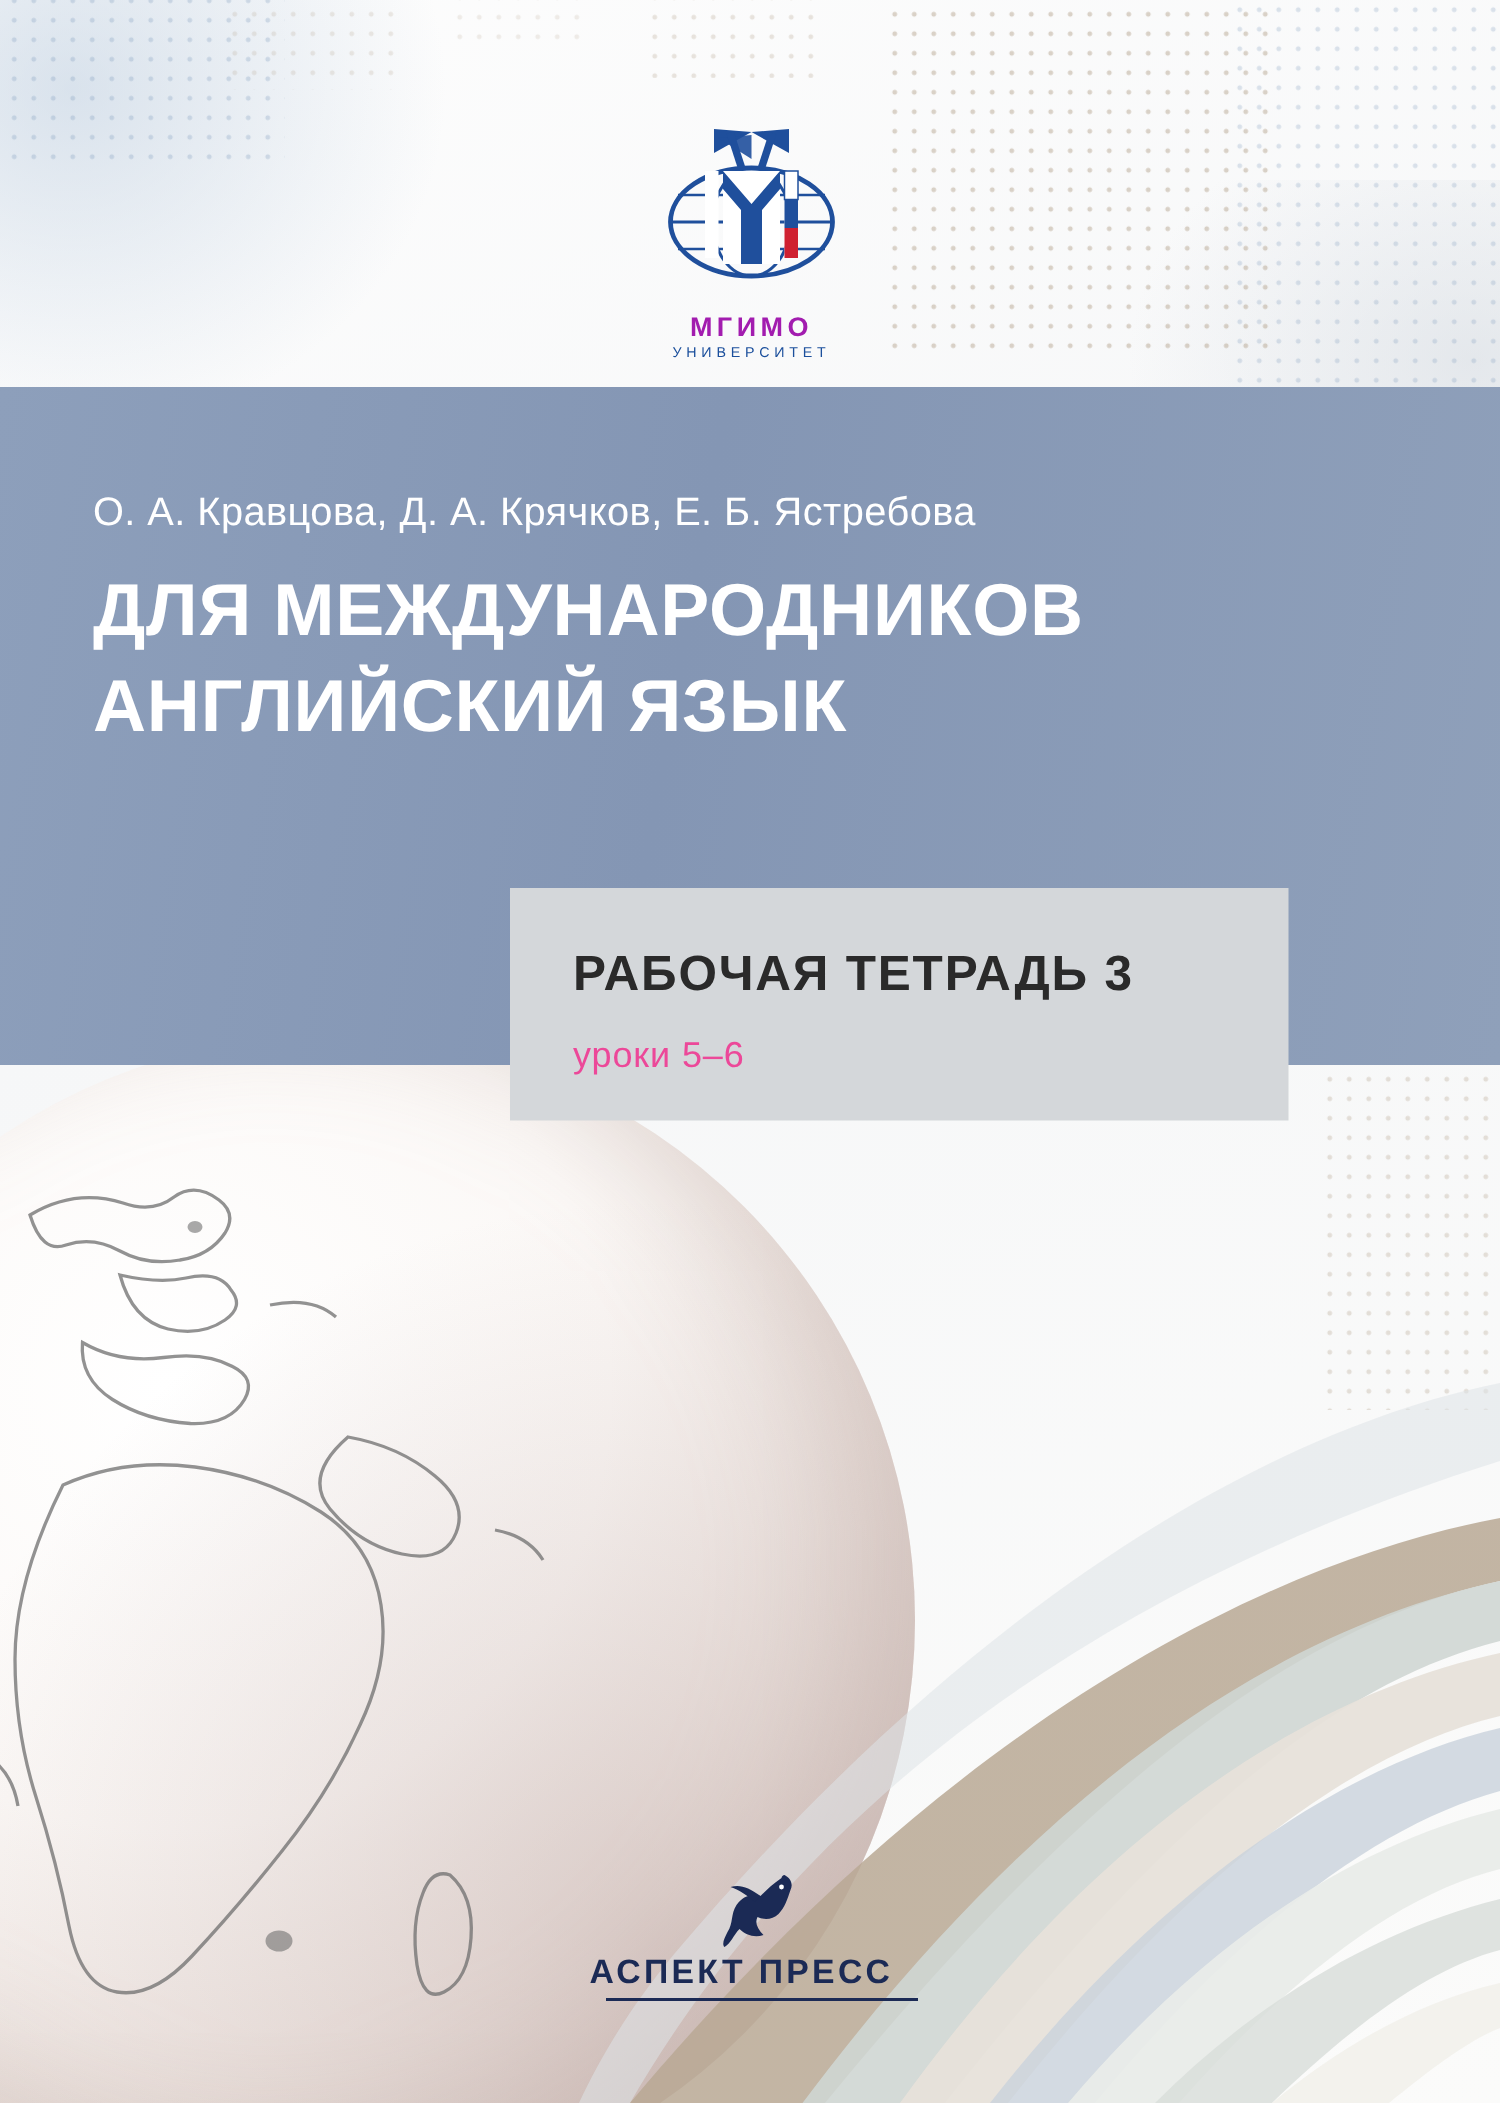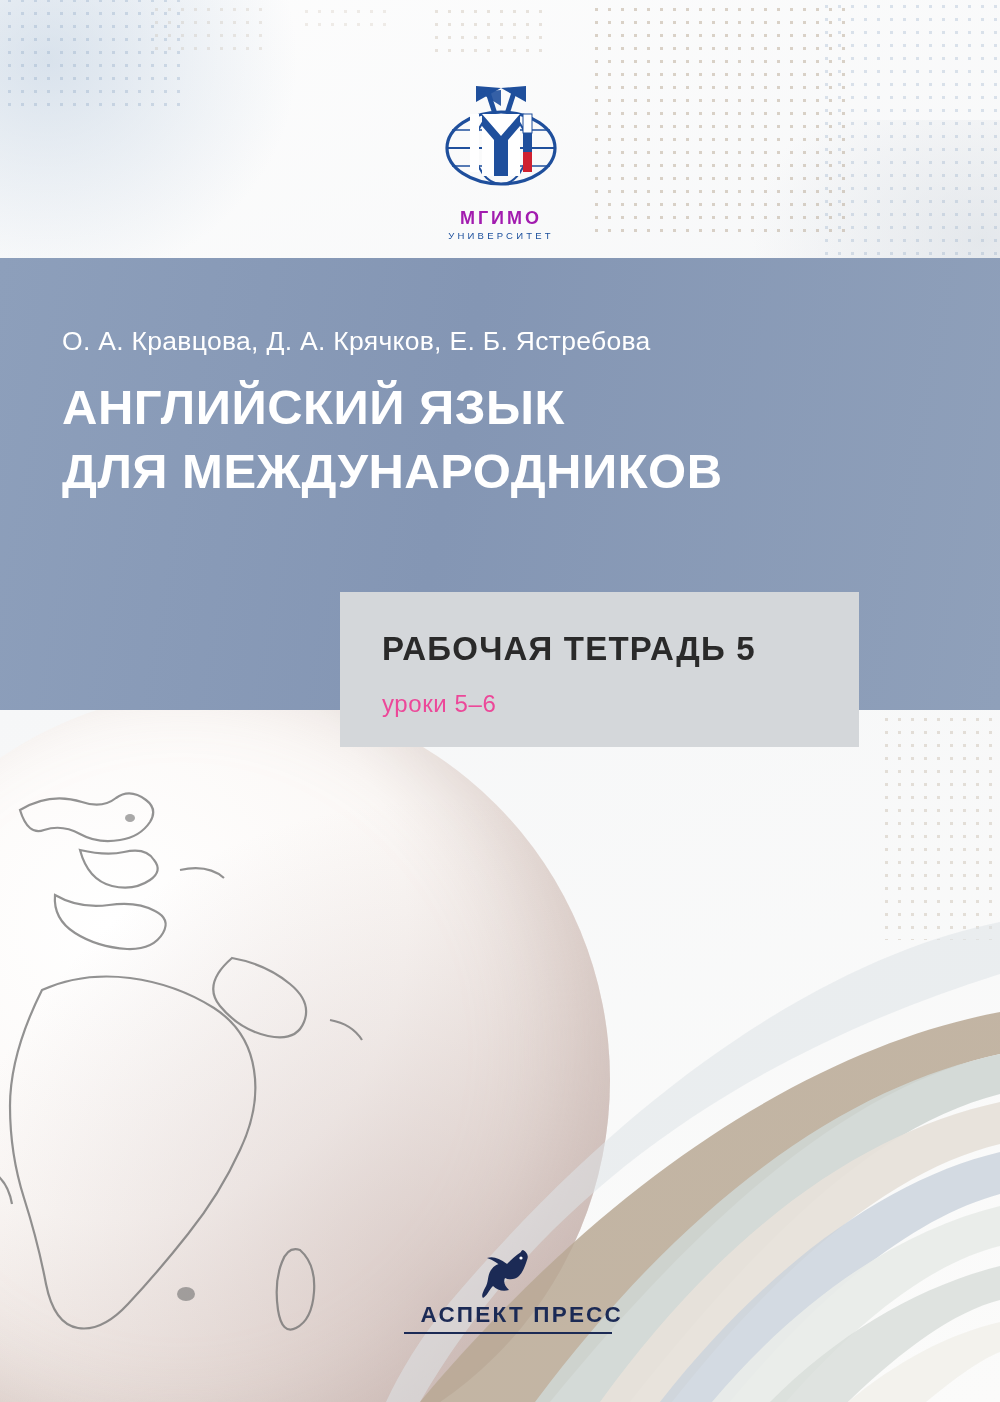--- a/index.html
+++ b/index.html
@@ -174,21 +174,21 @@
     color: #ec4899;
     letter-spacing: 0.6px;
   }
 
   
   .publisher {
     position: absolute;
     left: 393px;
     top: 1248px;
     width: 230px;
-    text-align: right;
+    text-align: left;
   }
   .publisher-mark { display: block; margin: 0 auto 2px; }
   .publisher-name {
     font-size: 22.5px;
     font-weight: 700;
     letter-spacing: 2.2px;
     color: #1b2a55;
   }
   .publisher-rule {
     margin: 4px auto 0;
@@ -284,26 +284,26 @@
     </svg>
     <div class="logo-name">МГИМО</div>
     <div class="logo-sub">УНИВЕРСИТЕТ</div>
   </div>
 
   <div class="band"></div>
 
   <div class="authors">О. А. Кравцова, Д. А. Крячков, Е. Б. Ястребова</div>
 
   <div class="title">
+    <div>ДЛЯ МЕЖДУНАРОДНИКОВ</div>
     <div>АНГЛИЙСКИЙ ЯЗЫК</div>
-    <div>ДЛЯ МЕЖДУНАРОДНИКОВ</div>
   </div>
 
   <div class="subbox"></div>
-  <div class="subbox-title">РАБОЧАЯ ТЕТРАДЬ 5</div>
+  <div class="subbox-title">РАБОЧАЯ ТЕТРАДЬ 3</div>
   <div class="subbox-sub">уроки 5–6</div>
 
   <div class="publisher">
     <svg class="publisher-mark" width="62" height="52" viewBox="0 0 62 52">
       <path d="M44 4 C 38 8, 34 12, 30 16 C 24 14, 18 16, 14 22 C 10 28, 12 34, 8 40 C 6 44, 4 48, 6 50 C 10 48, 12 42, 16 38 C 20 42, 26 44, 32 42 C 28 38, 26 34, 28 30 C 32 32, 38 32, 42 28 C 46 24, 48 18, 50 12 C 52 8, 50 4, 46 2 C 45 2, 44 3, 44 4 Z" fill="#1b2a55"></path>
       <path d="M30 16 C 22 10, 16 8, 10 10 C 16 12, 22 16, 26 20 Z" fill="#1b2a55"></path>
       <circle cx="44" cy="10" r="1.6" fill="#ffffff"></circle>
     </svg>
     <div class="publisher-name">АСПЕКТ ПРЕСС</div>
     <div class="publisher-rule"></div>

